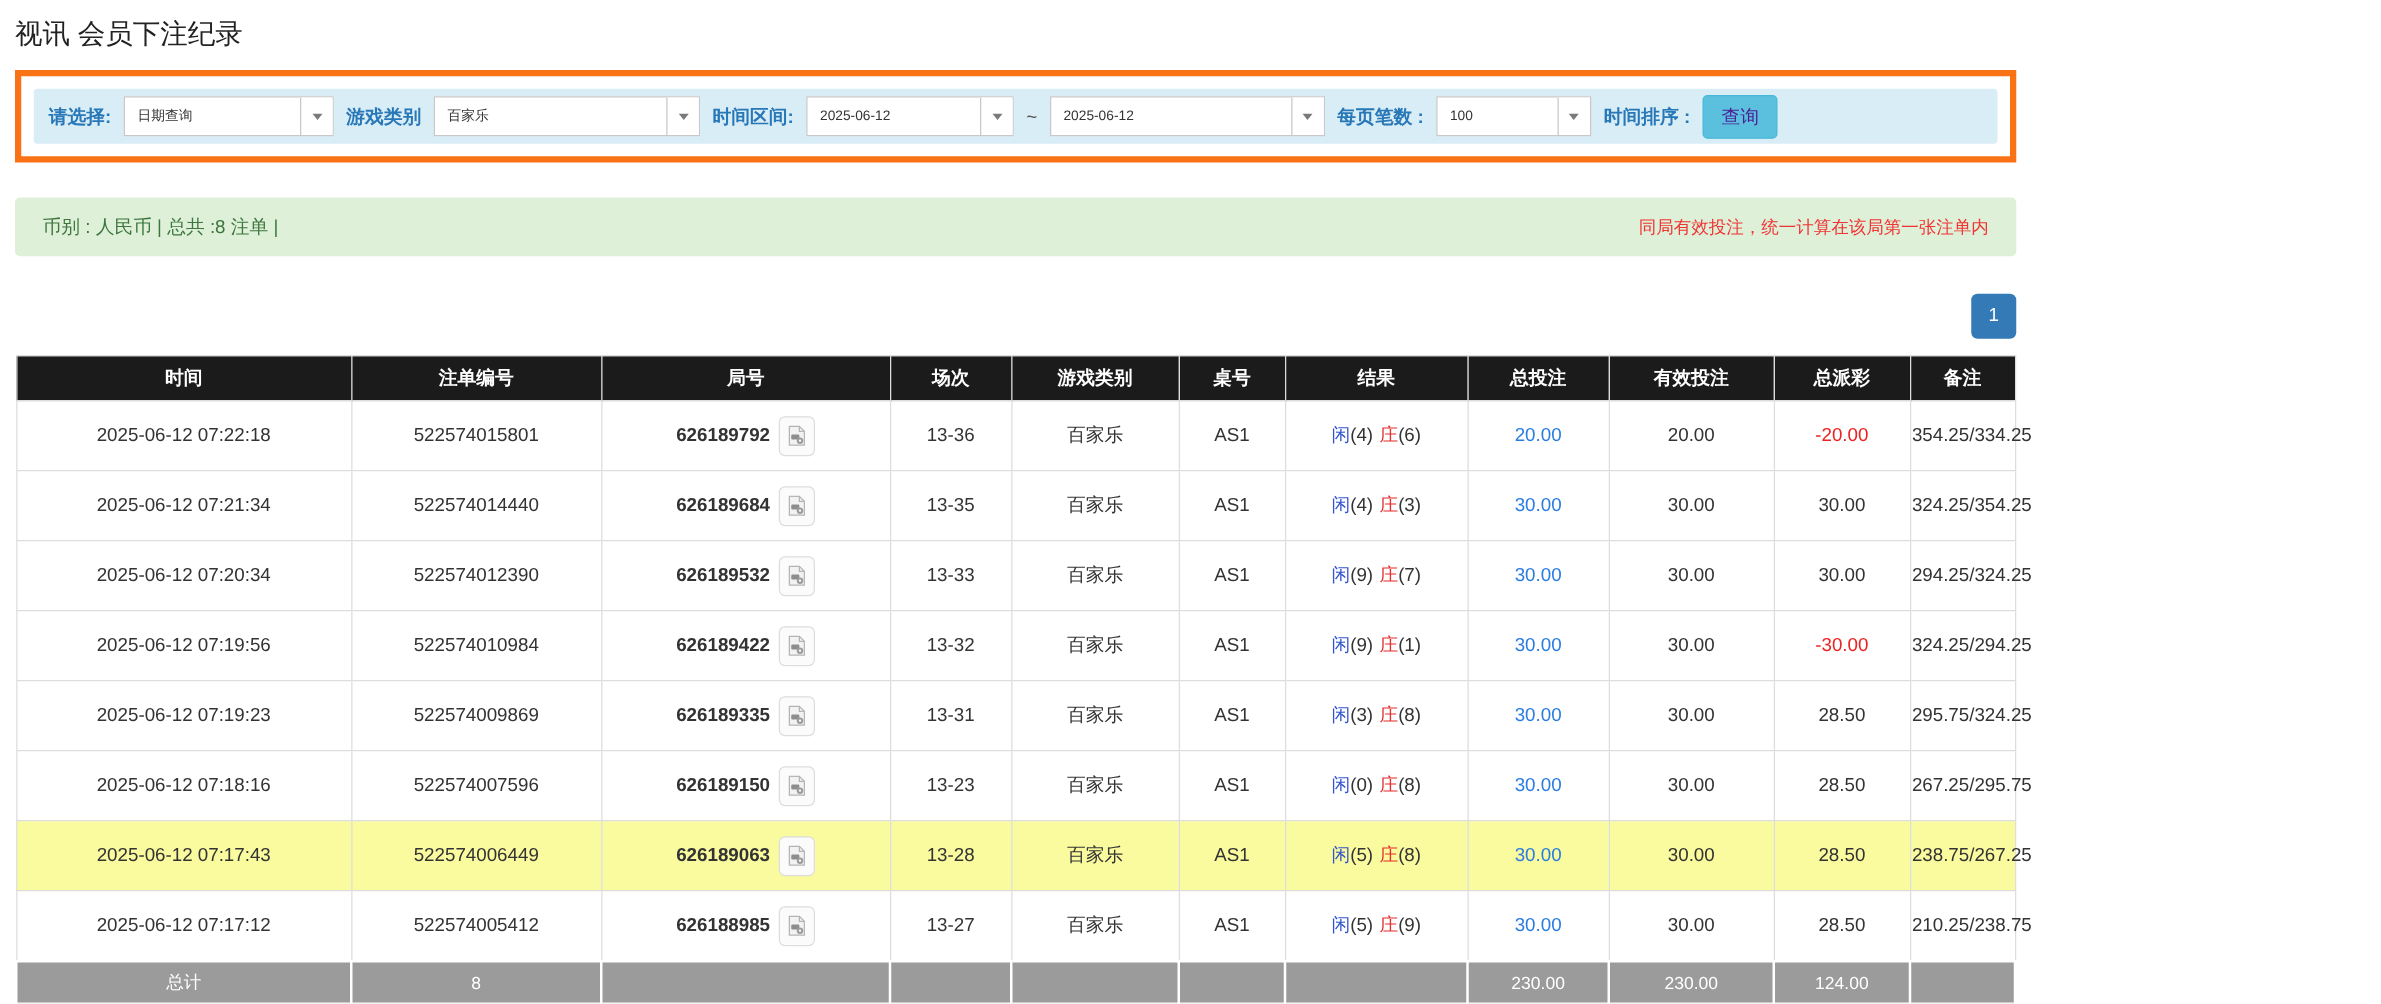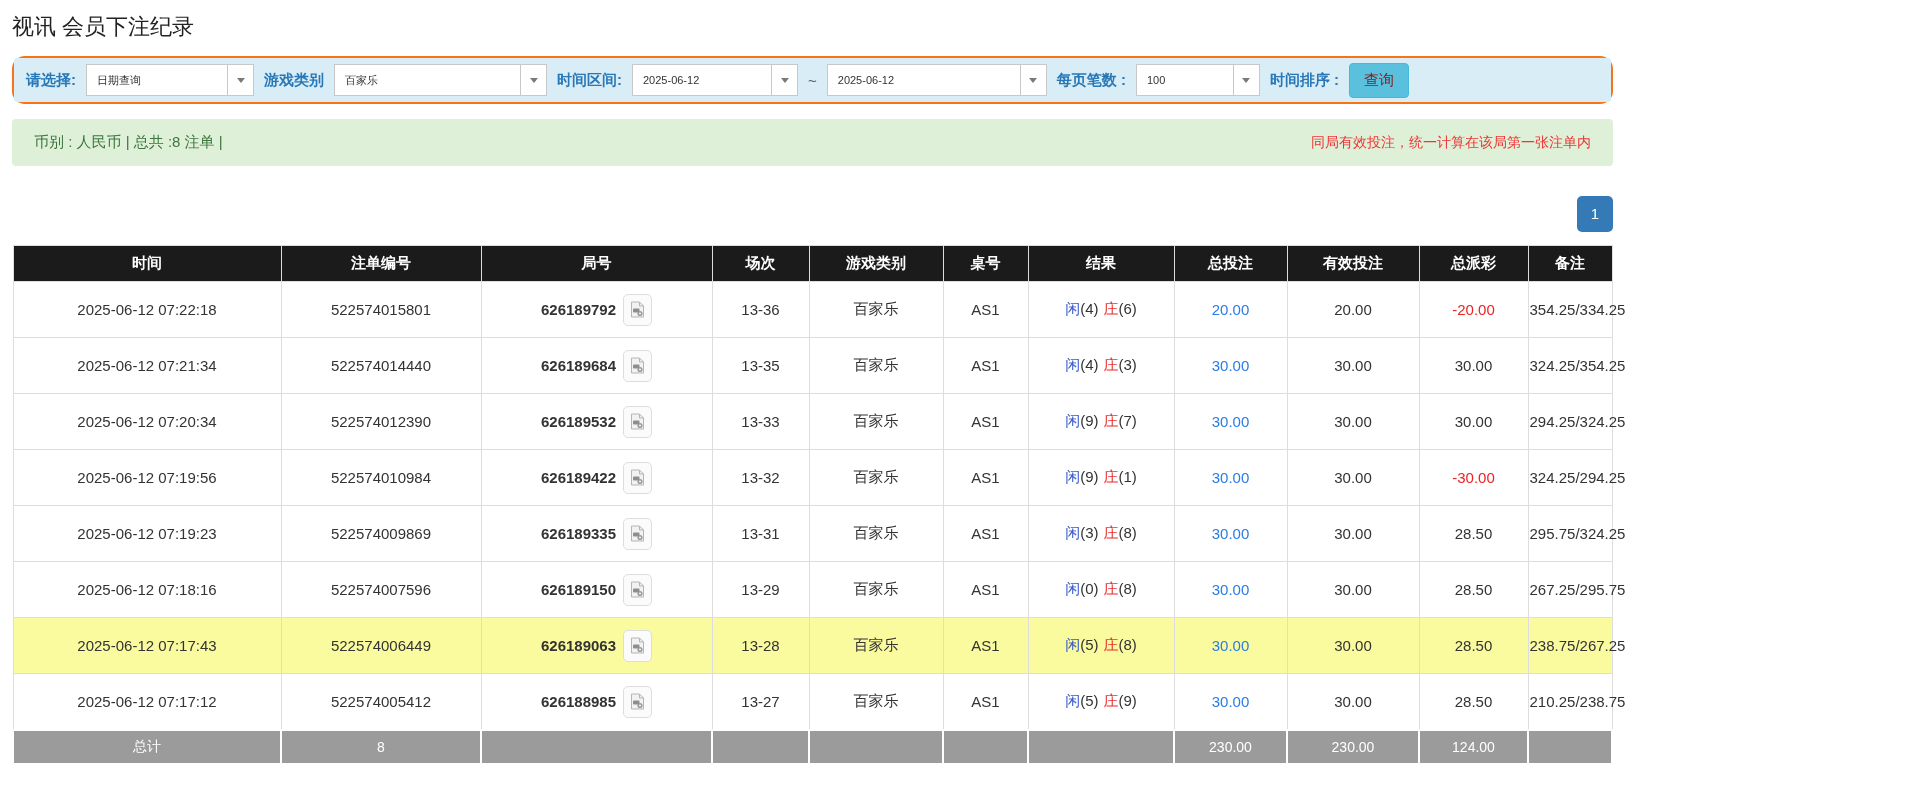--- a/index.html
+++ b/index.html
@@ -1,30 +1,30 @@
 <!DOCTYPE html>
 <html style="--filter_bar_bg: #d9edf7; --filter_label_blue: #2878b8; --search_button_bg: #5bc0de; --summary_bg: #dff0d8; --summary_text_green: #3c763d; --notice_red: #f03333; --pagination_bg: #337ab7; --header_bg: #1b1b1b; --row_highlight_yellow: #fafa9e; --footer_gray: #9b9b9b; --link_blue: #2a7de1; --player_blue: #3355cc; --banker_red: #e62e2e; --negative_red: #ee2222;"><head>
 <meta charset="utf-8">
 <style>
   html,body{margin:0;padding:0;background:#fff;}
   body{font-family:"Liberation Sans","DejaVu Sans",sans-serif;color:#333;}
   .page{width:1625px;height:803px;box-sizing:border-box;padding:8px 12px;overflow:hidden;}
   .title{font-size:22px;font-weight:500;color:#222;margin:4px 0 14px 0;}
   
-  .filter-panel{border:2px solid #f97316;border-radius:13px;background:#fff;}
+  .filter-panel{border:5px solid #f97316;border-radius:0;padding:10px;background:#fff;}
   .filter-bar{background:var(--filter_bar_bg);border-radius:3px;display:flex;align-items:center;gap:10px;padding:5px 12px;height:44px;box-sizing:border-box;}
   .flabel{color:var(--filter_label_blue);font-weight:bold;font-size:15px;white-space:nowrap;}
   .combo{display:inline-flex;align-items:stretch;background:#fff;border:1px solid #c8c8c8;height:32px;box-sizing:border-box;cursor:pointer;}
   .combo-text{flex:1;padding:0 10px;line-height:30px;font-size:11px;color:#333;white-space:nowrap;overflow:hidden;text-align:left;}
   .combo-arrow{width:25px;border-left:1px solid #c8c8c8;display:flex;align-items:center;justify-content:center;background:#fff;}
   .caret{width:0;height:0;border-left:4px solid transparent;border-right:4px solid transparent;border-top:5px solid #7a7a7a;}
   .tilde{color:#555;font-size:15px;}
-  .search-btn{background:var(--search_button_bg);border:1px solid #46b8da;color:#7f1d1d;font-size:15px;padding:7px 14px;border-radius:4px;cursor:pointer;font-family:Liberation Mono, monospace;}
+  .search-btn{background:var(--search_button_bg);border:1px solid #46b8da;color:#4c1d95;font-size:15px;padding:7px 14px;border-radius:4px;cursor:pointer;font-family:Liberation Mono, monospace;}
   
-  .summary-bar{margin-top:15px;background:var(--summary_bg);border-radius:4px;height:47px;display:flex;align-items:center;justify-content:space-between;padding:0 22px;}
+  .summary-bar{margin-top:28px;background:var(--summary_bg);border-radius:4px;height:47px;display:flex;align-items:center;justify-content:space-between;padding:0 22px;}
   .summary-left{color:var(--summary_text_green);font-size:15px;}
   .summary-right{color:var(--notice_red);font-size:14px;}
   
   .pagination{margin:30px 0 13px 0;text-align:right;}
   .page-btn{display:inline-block;width:36px;height:36px;line-height:36px;background:var(--pagination_bg);color:#fff;text-align:center;border-radius:5px;font-size:15px;cursor:pointer;}
   
   table.records{width:100%;border-collapse:collapse;table-layout:fixed;}
   .col-time{width:268px}.col-betid{width:200px}.col-round{width:231px}.col-session{width:97px}
   .col-game{width:134px}.col-table{width:85px}.col-result{width:146px}.col-totalbet{width:113px}
   .col-validbet{width:132px}.col-payout{width:109px}
@@ -260,21 +260,21 @@
               <span class="replay-btn">
                 <svg width="15" height="17" viewBox="0 0 15 17">
                   <path d="M1.5 1h8l4 4v11h-12z" fill="#f2f2f2" stroke="#b5b5b5"></path>
                   <path d="M9.5 1v4h4" fill="none" stroke="#b5b5b5"></path>
                   <rect x="3" y="7.5" width="6.5" height="4" rx="1" fill="#8d8d8d"></rect>
                   <circle cx="10" cy="12.5" r="2.6" fill="#9c9c9c"></circle>
                   <circle cx="10" cy="12.5" r="0.9" fill="#fff"></circle>
                 </svg>
               </span>
             </span></td>
-          <td>13-29</td>
+          <td>13-23</td>
           <td>百家乐</td>
           <td>AS1</td>
           <td><span class="pl">闲</span><span>(0)</span><span class="bk">庄</span><span>(8)</span></td>
           <td><span class="betlink">30.00</span></td>
           <td>30.00</td>
           <td>28.50</td>
           <td>267.25/295.75</td>
         </tr>
         <tr class="hl">
           <td>2025-06-12 07:17:43</td>

